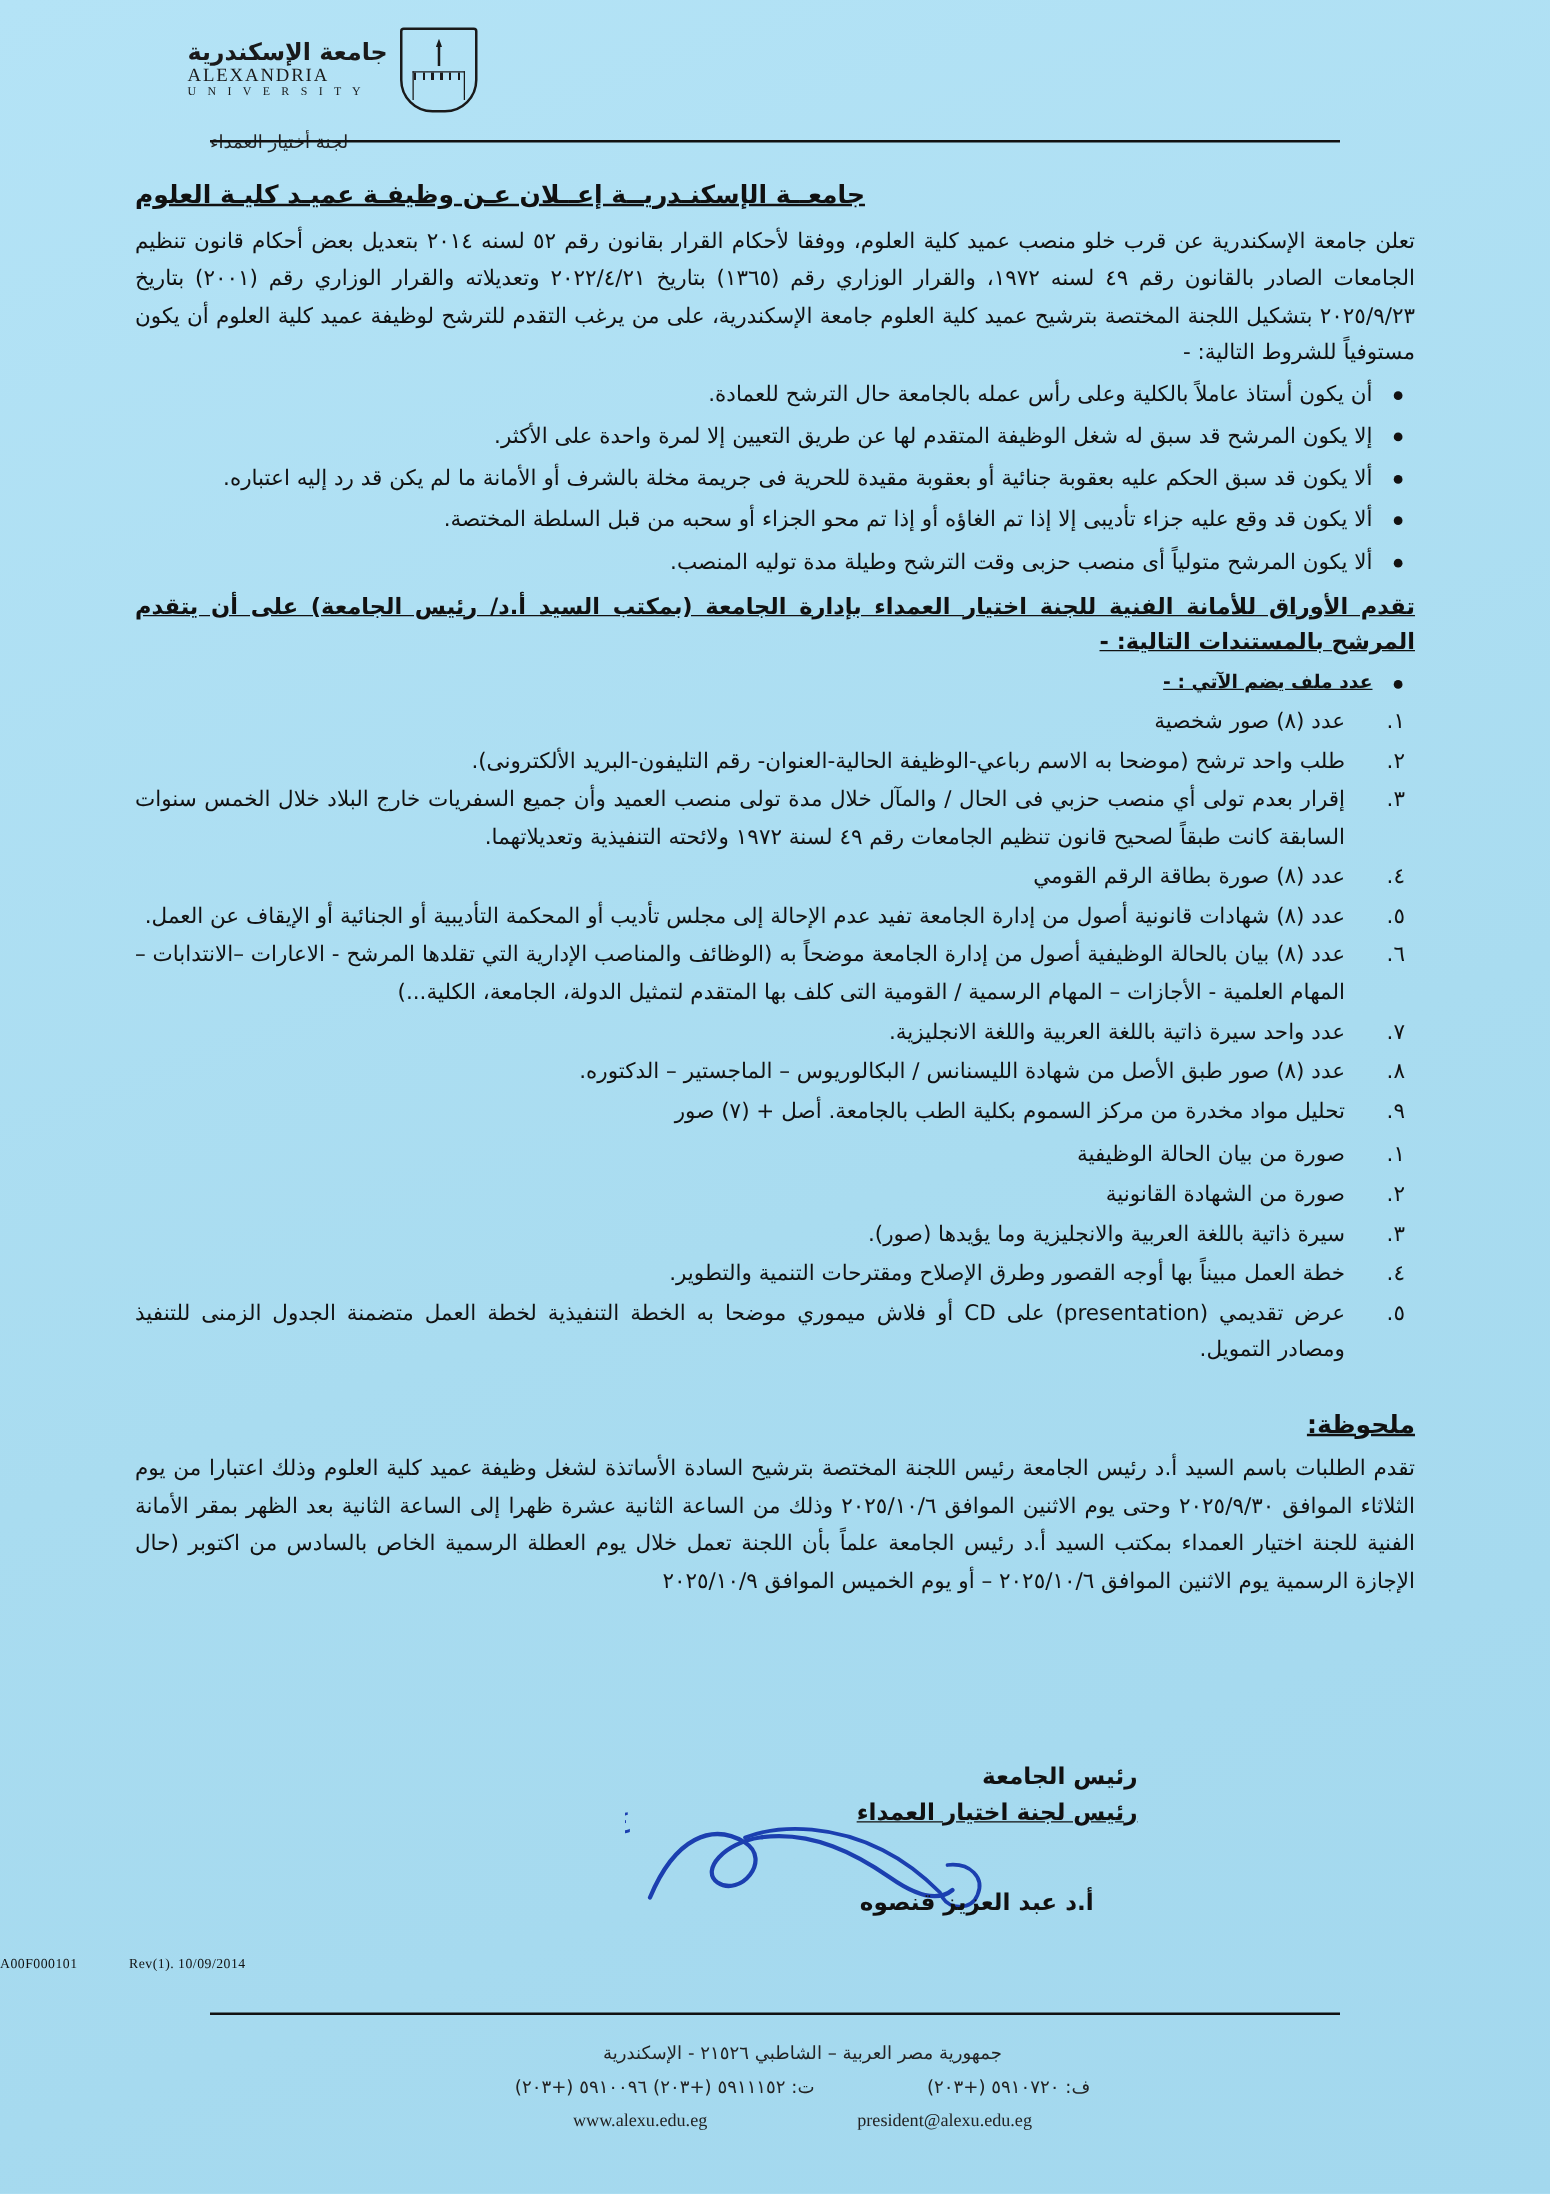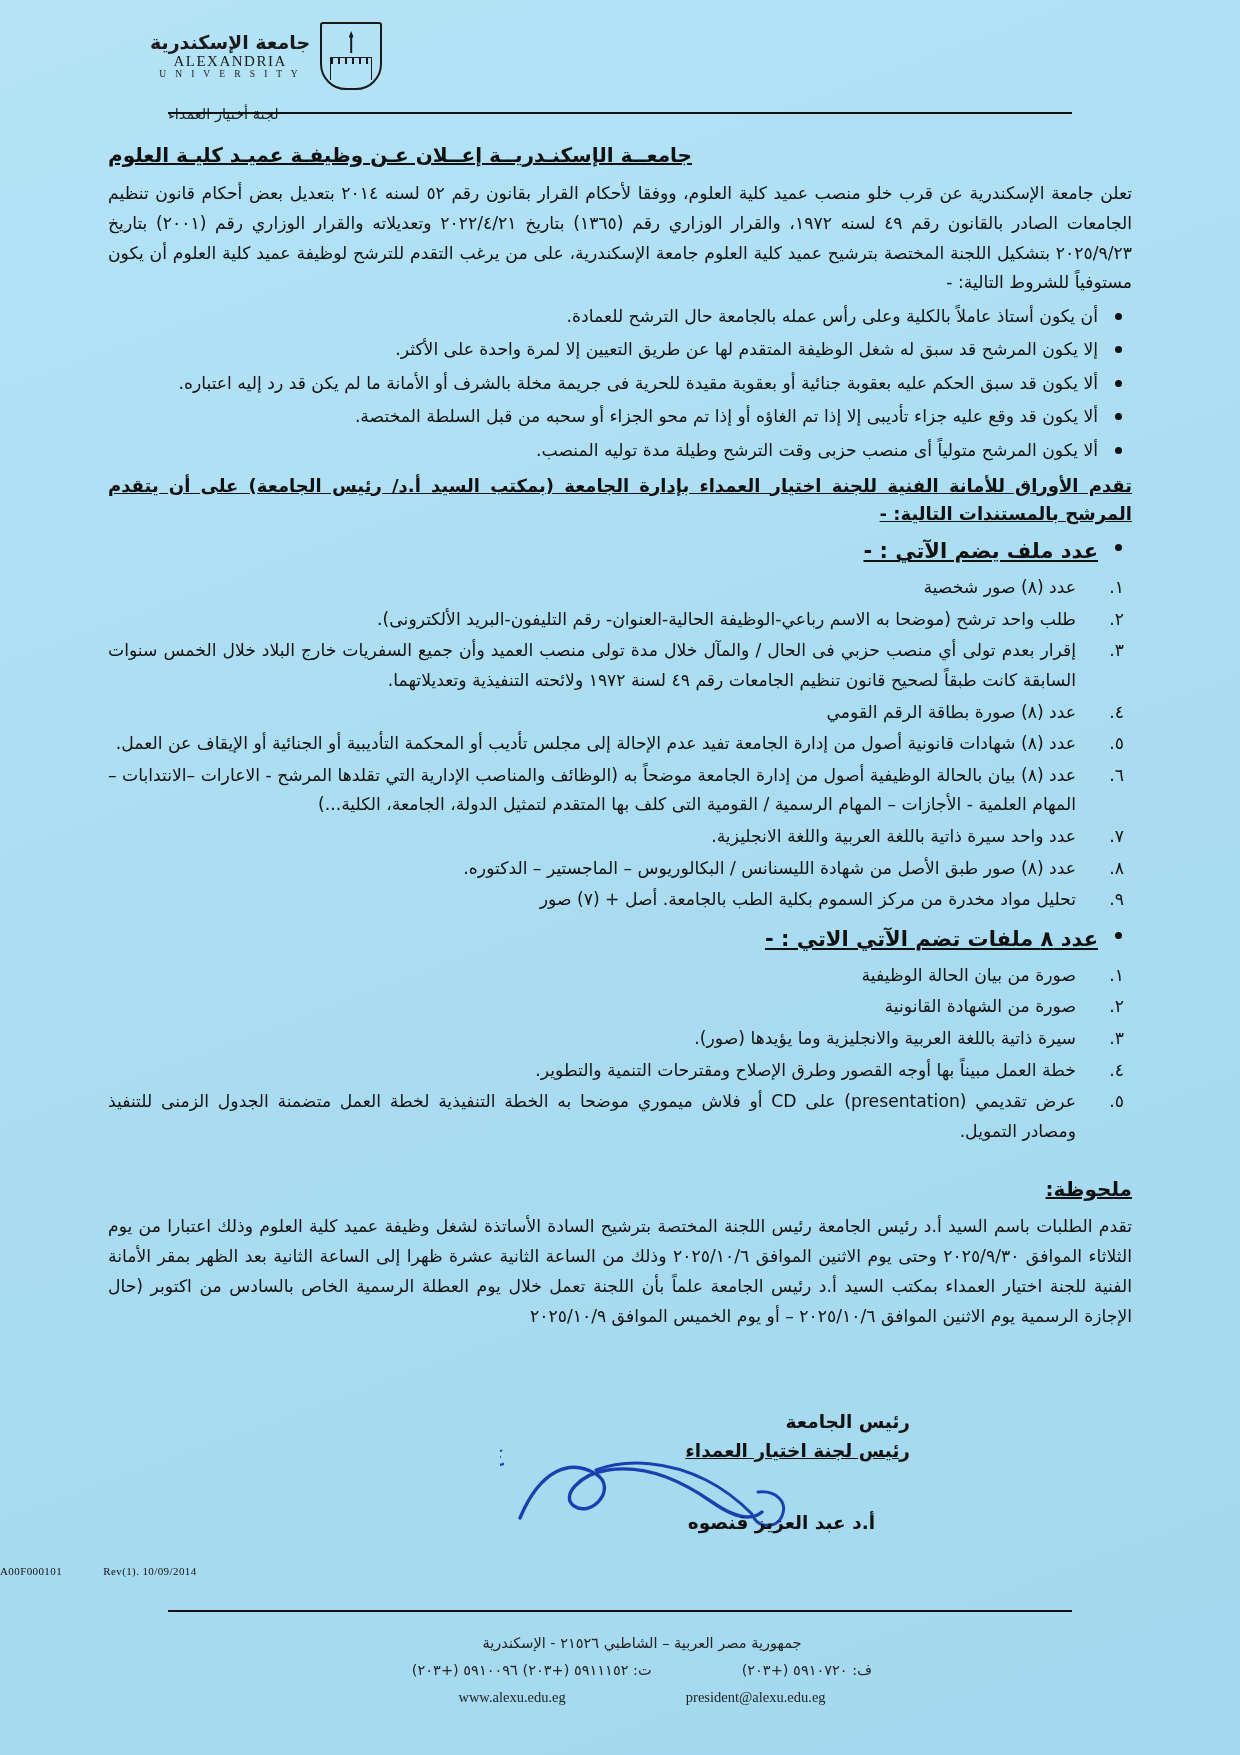--- a/index.html
+++ b/index.html
@@ -32,21 +32,20 @@
   .logo-wrap {
     position: absolute;
     top: 0;
     left: 150px;
     display: flex;
     flex-direction: row-reverse;
     align-items: center;
     gap: 10px;
   }
   .logo-text {
-    text-align: center;
     direction: rtl;
     line-height: 1.1;
   }
   .logo-ar {
     font-size: 19px;
     font-weight: bold;
     letter-spacing: 0px;
     color: #1a1a1a;
   }
   .logo-en {
@@ -163,21 +162,21 @@
     font-weight: bold;
     text-decoration: underline;
     font-size: 18px;
     line-height: 1.6;
     margin: 6px 0 2px 0;
     text-align: justify;
   }
   .sub-head {
     font-weight: bold;
     text-decoration: underline;
-    font-size: 21px;
+    font-size: 15px;
   }
   ol.numlist {
     list-style: none;
     margin: 2px 0 6px 0;
     padding: 0;
     counter-reset: item;
   }
   ol.numlist > li {
     position: relative;
     padding-right: 56px;
@@ -311,23 +310,20 @@
       <li><span class="num">٢.</span><span>طلب واحد ترشح (موضحا به الاسم رباعي-الوظيفة الحالية-العنوان- رقم التليفون-البريد الألكترونى).</span></li>
       <li><span class="num">٣.</span><span>إقرار بعدم تولى أي منصب حزبي فى الحال / والمآل خلال مدة تولى منصب العميد وأن جميع السفريات خارج البلاد خلال الخمس سنوات السابقة كانت طبقاً لصحيح قانون تنظيم الجامعات رقم ٤٩ لسنة ١٩٧٢ ولائحته التنفيذية وتعديلاتهما.</span></li>
       <li><span class="num">٤.</span><span>عدد (٨) صورة بطاقة الرقم القومي</span></li>
       <li><span class="num">٥.</span><span>عدد (٨) شهادات قانونية أصول من إدارة الجامعة تفيد عدم الإحالة إلى مجلس تأديب أو المحكمة التأديبية أو الجنائية أو الإيقاف عن العمل.</span></li>
       <li><span class="num">٦.</span><span>عدد (٨) بيان بالحالة الوظيفية أصول من إدارة الجامعة موضحاً به (الوظائف والمناصب الإدارية التي تقلدها المرشح - الاعارات –الانتدابات – المهام العلمية - الأجازات – المهام الرسمية / القومية التى كلف بها المتقدم لتمثيل الدولة، الجامعة، الكلية...)</span></li>
       <li><span class="num">٧.</span><span>عدد واحد سيرة ذاتية باللغة العربية واللغة الانجليزية.</span></li>
       <li><span class="num">٨.</span><span>عدد (٨) صور طبق الأصل من شهادة الليسنانس / البكالوريوس – الماجستير – الدكتوره.</span></li>
       <li><span class="num">٩.</span><span>تحليل مواد مخدرة من مركز السموم بكلية الطب بالجامعة. أصل + (٧) صور</span></li>
     </ol>
 
-    <ul class="bullets">
-      <li class="sub-head">عدد ٨ ملفات تضم الآتي الاتي : -</li>
-    </ul>
 
     <ol class="numlist">
       <li><span class="num">١.</span><span>صورة من بيان الحالة الوظيفية</span></li>
       <li><span class="num">٢.</span><span>صورة من الشهادة القانونية</span></li>
       <li><span class="num">٣.</span><span>سيرة ذاتية باللغة العربية والانجليزية وما يؤيدها (صور).</span></li>
       <li><span class="num">٤.</span><span>خطة العمل مبيناً بها أوجه القصور وطرق الإصلاح ومقترحات التنمية والتطوير.</span></li>
       <li><span class="num">٥.</span><span>عرض تقديمي (presentation) على CD أو فلاش ميموري موضحا به الخطة التنفيذية لخطة العمل متضمنة الجدول الزمنى للتنفيذ ومصادر التمويل.</span></li>
     </ol>
 
     <div class="note-title">ملحوظة:</div>

